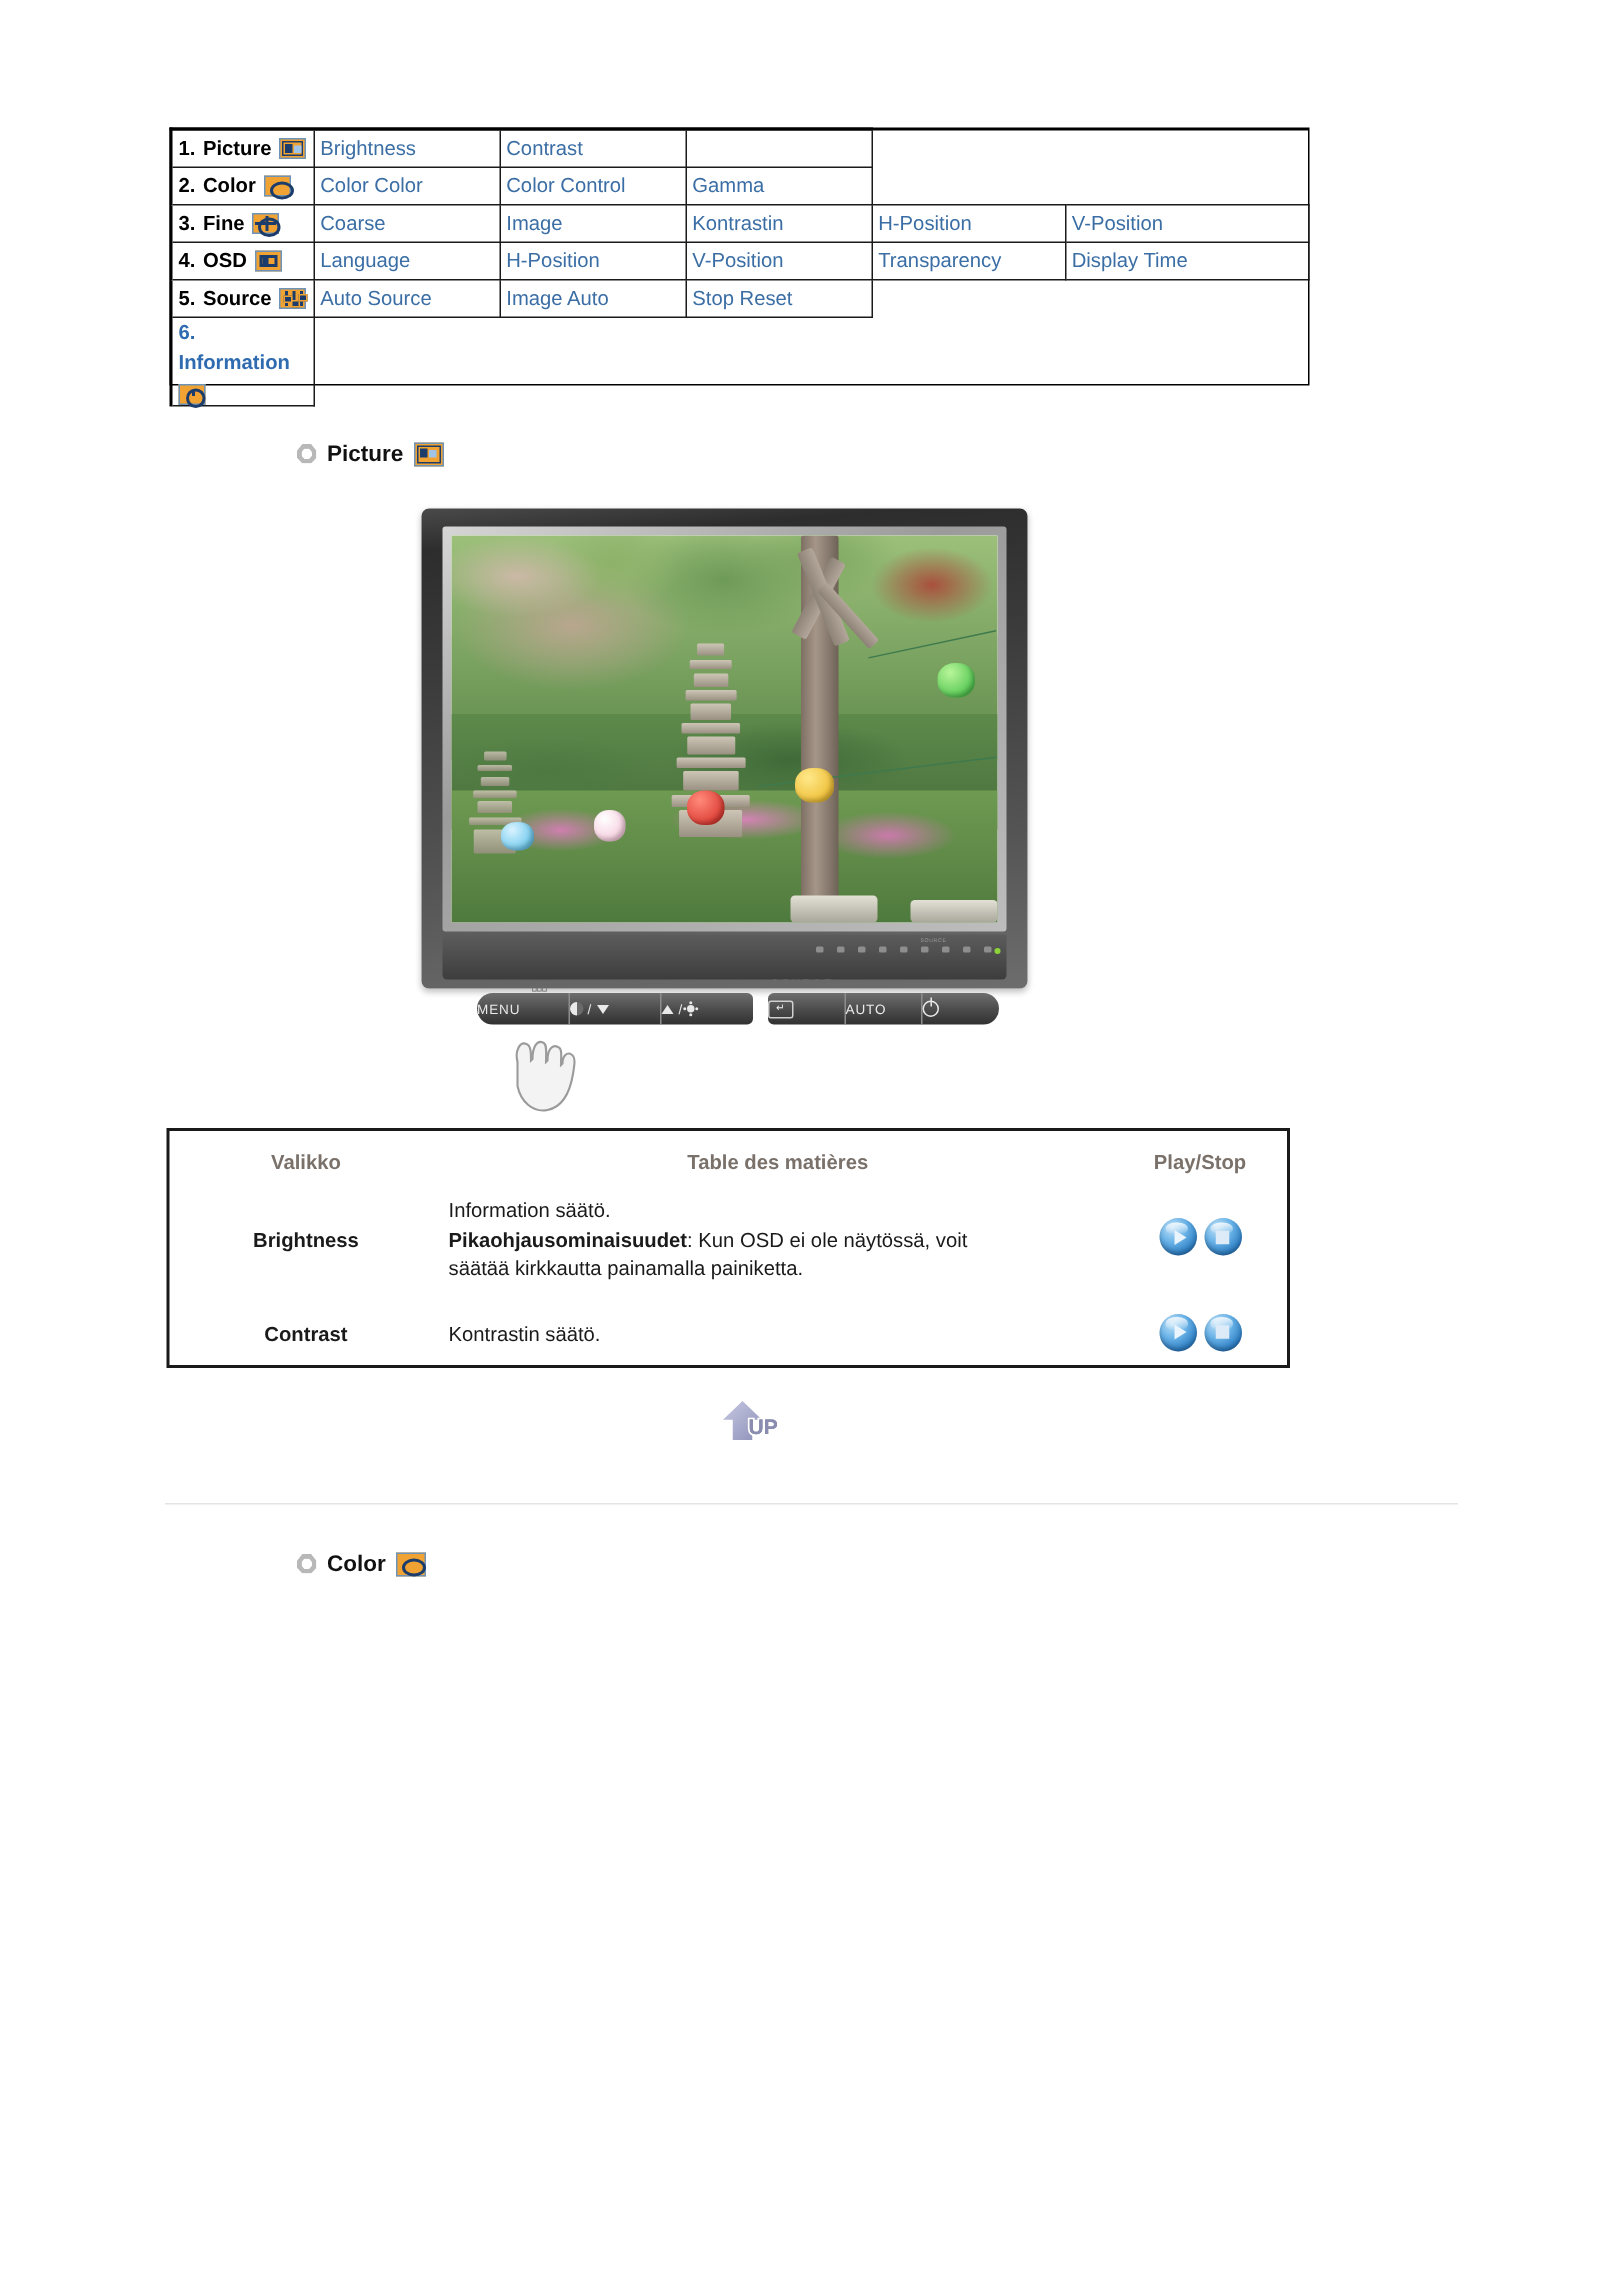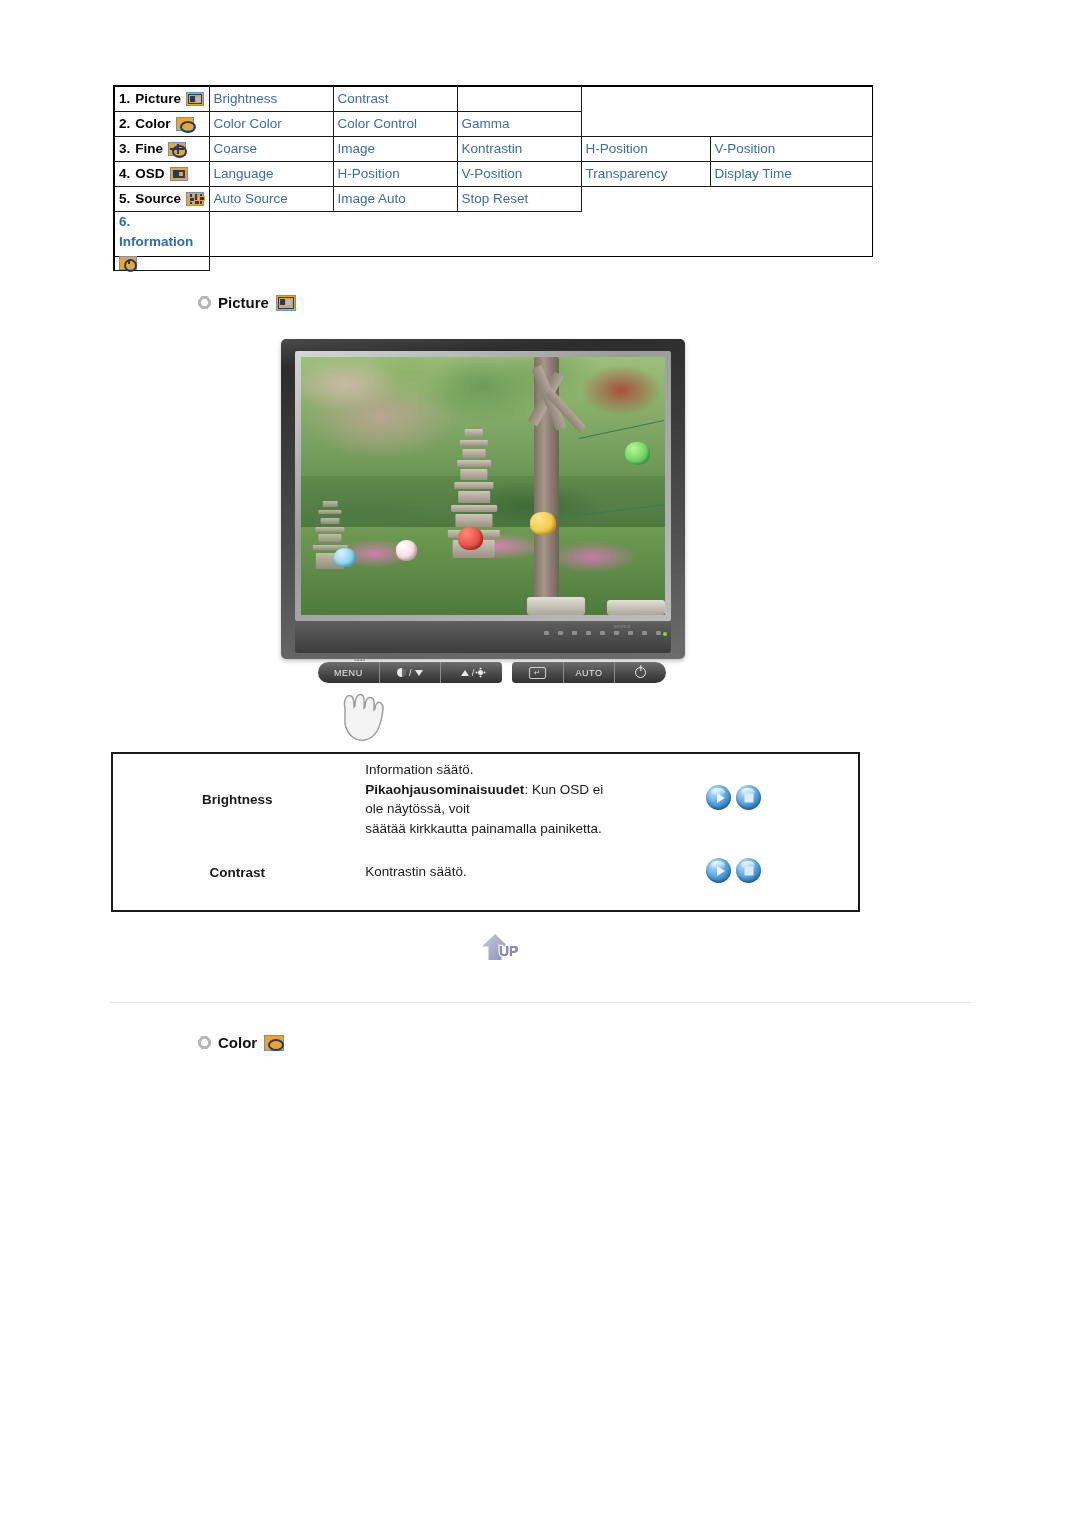--- a/index.html
+++ b/index.html
@@ -134,21 +134,21 @@
   
   #btnbar{position:absolute;left:318px;top:662px;width:348px;height:24px;}
   .bgroup{
     position:absolute;top:0;height:21px;
     background:linear-gradient(180deg,#6e6e6e,#4a4a4a 55%,#313131);
     display:flex;align-items:center;
   }
   .bgroup.g1{left:0;width:184px;border-radius:11px 4px 4px 11px;}
   .bgroup.g2{left:194px;width:154px;border-radius:4px 11px 11px 4px;}
   .bbtn{
-    flex:1;display:flex;align-items:center;justify-content:center;gap:3px;
+    flex:1;display:flex;align-items:center;justify-content:flex-start;gap:3px;
     color:#e9e9e9;font-size:9px;letter-spacing:.6px;height:100%;
     border-right:1px solid #8d8d8d;box-sizing:border-box;
   }
   .bbtn:last-child{border-right:none;}
   .glyph{display:inline-block;}
   .g-tri-dn{width:0;height:0;border-left:4px solid transparent;border-right:4px solid transparent;border-top:6px solid #e9e9e9;}
   .g-tri-up{width:0;height:0;border-left:4px solid transparent;border-right:4px solid transparent;border-bottom:6px solid #e9e9e9;}
   .g-half{width:9px;height:9px;border-radius:50%;background:linear-gradient(90deg,#e9e9e9 50%,#6a6a6a 50%);}
   .g-sun{width:5px;height:5px;border-radius:50%;background:#e9e9e9;box-shadow:0 -4px 0 -1.5px #e9e9e9,0 4px 0 -1.5px #e9e9e9,-4px 0 0 -1.5px #e9e9e9,4px 0 0 -1.5px #e9e9e9;}
   .g-enter{width:15px;height:10px;border:1px solid #cfcfcf;border-radius:2px;display:flex;align-items:center;justify-content:center;font-size:7px;color:#e9e9e9;line-height:1;}
@@ -423,20 +423,25 @@
   </div>
 </div>
 
 <svg id="hand" viewBox="0 0 54 56">
   <path d="M8 22 C6 14 10 8 14 10 C17 11 17 16 17 21 L18 20 C18 12 21 7 25 9 C28 10 27 16 27 22 L28 21 C28 14 31 10 35 12 C38 13 37 18 37 24 L38 23 C38 18 41 15 44 17 C47 19 46 24 45 30 C43 42 38 52 28 54 C18 56 10 48 8 38 Z" fill="#f3f3f3" stroke="#9b9b9b" stroke-width="1.4"></path>
 </svg>
 
 <div id="desc">
   <table>
     <tbody>
+        <tr>
+      <th style="width:182px">Valikko</th>
+      <th style="width:447px">Table des matières</th>
+      <th>Play/Stop</th>
+    </tr>
     <tr>
       <td class="menu">Brightness</td>
       <td class="body">
         <div>Information säätö.</div>
         <div><b>Pikaohjausominaisuudet</b><span>: Kun OSD ei ole näytössä, voit</span></div>
         <div>säätää kirkkautta painamalla painiketta.</div>
       </td>
       <td class="ctrl">
         <span class="pill">
           <span class="cbtn">

